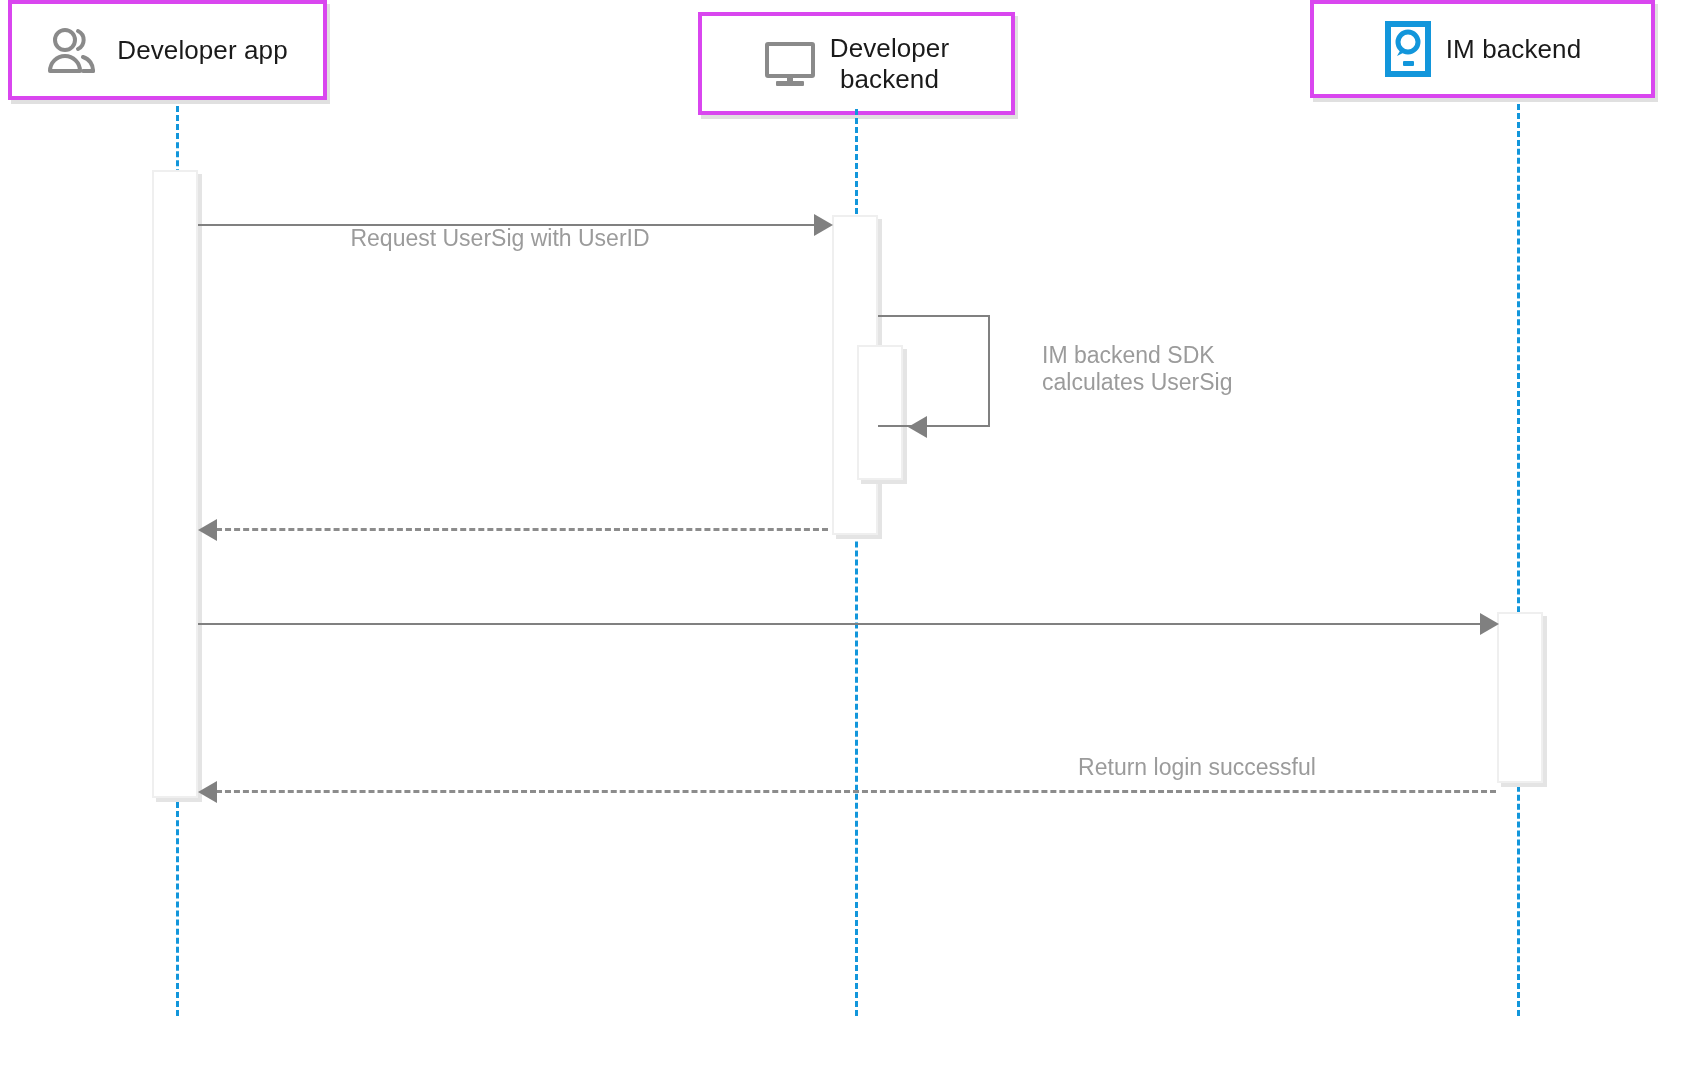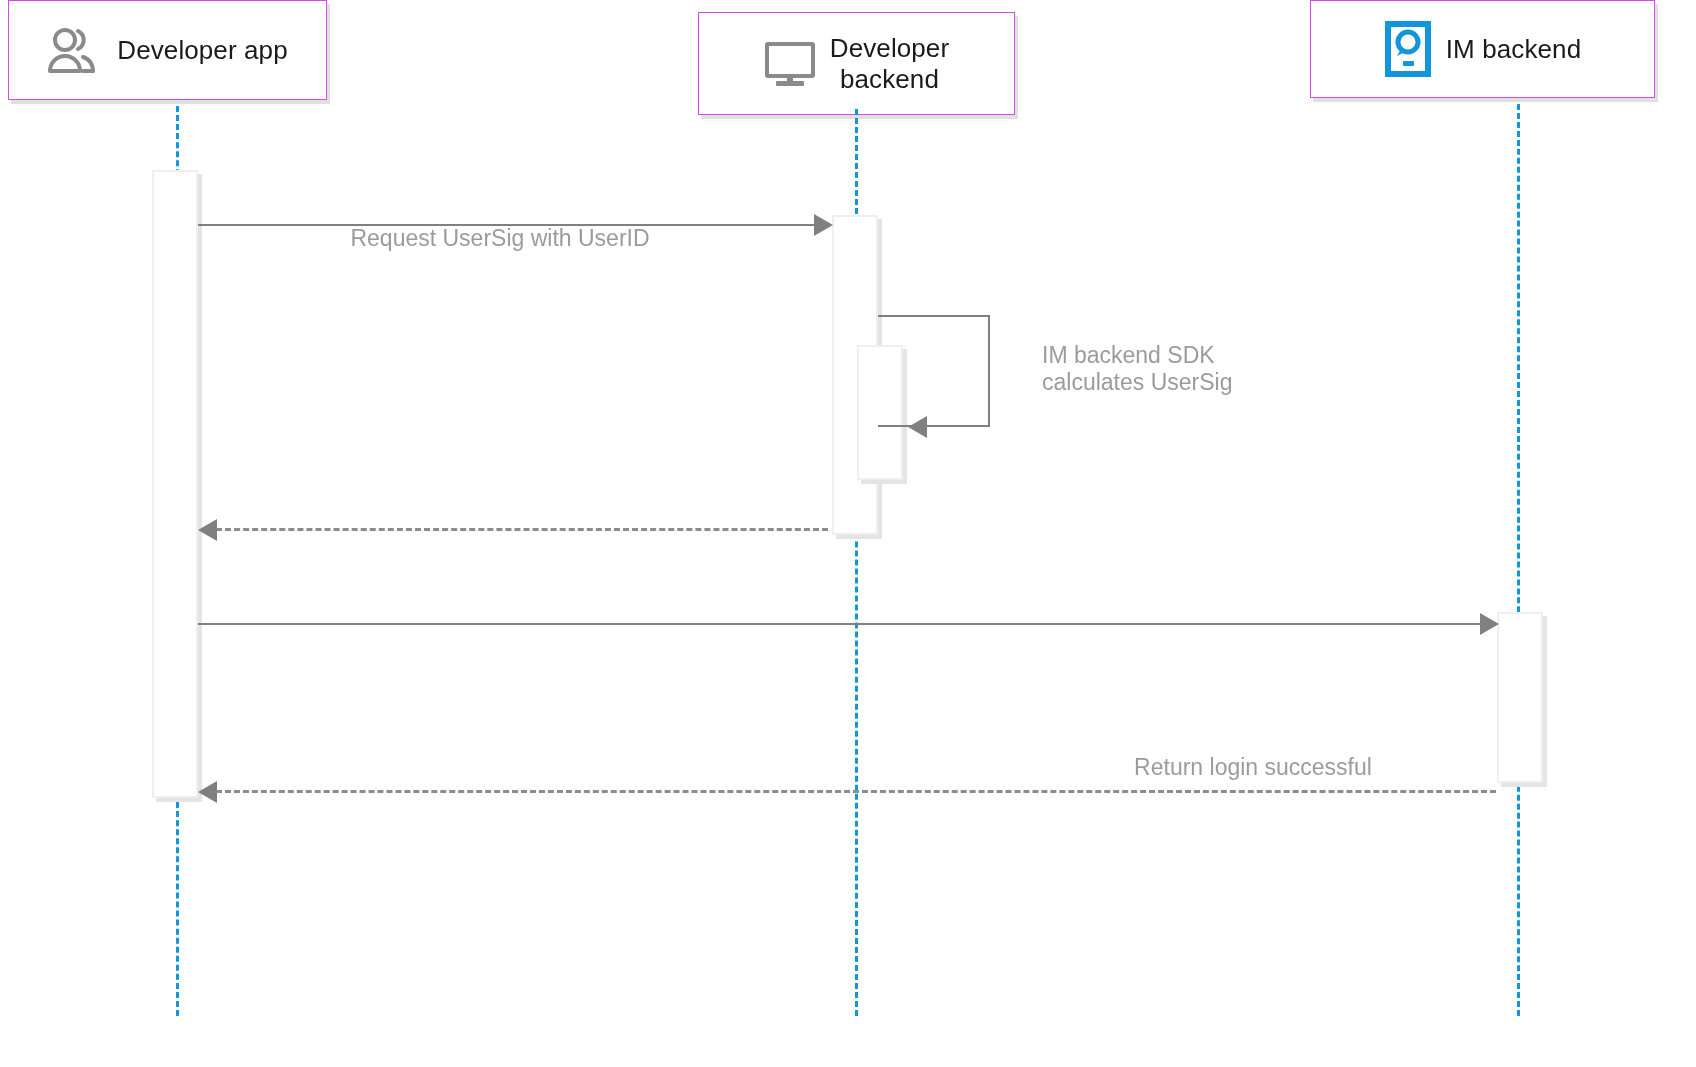--- a/index.html
+++ b/index.html
@@ -15,21 +15,21 @@
     background: #ffffff;
     font-family: "Liberation Sans", sans-serif;
     overflow: hidden;
   }
 
   
   .participant {
     position: absolute;
     box-sizing: border-box;
     background: #ffffff;
-    border: 1px solid #d946ef;
+    border: 4px solid #d946ef;
     box-shadow: 3px 4px 0 0 #e0e0e0;
     display: flex;
     align-items: center;
     justify-content: center;
     gap: 14px;
   }
   .participant .p-icon {
     flex: 0 0 auto;
     display: block;
     line-height: 0;
@@ -171,17 +171,17 @@
   <div class="arrow-head left" style="left:908px; top:416px;"></div>
   <div class="self-note" style="left:1002px; top:342px; width:260px;">IM backend SDK
 calculates UserSig</div>
 
   <div class="msg-line dashed" style="left:216px; top:528px; width:612px;"></div>
   <div class="arrow-head left" style="left:198px; top:519px;"></div>
 
   <div class="msg-line" style="left:198px; top:623px; width:1286px;"></div>
   <div class="arrow-head right" style="left:1480px; top:613px;"></div>
 
-  <div class="msg-label center" style="left:948px; top:753px; width:610px;">Return login successful</div>
+  <div class="msg-label center" style="left:892px; top:753px; width:610px;">Return login successful</div>
   <div class="msg-line dashed" style="left:216px; top:790px; width:1280px;"></div>
   <div class="arrow-head left" style="left:198px; top:781px;"></div>
 
 </div>
 
 </body></html>

